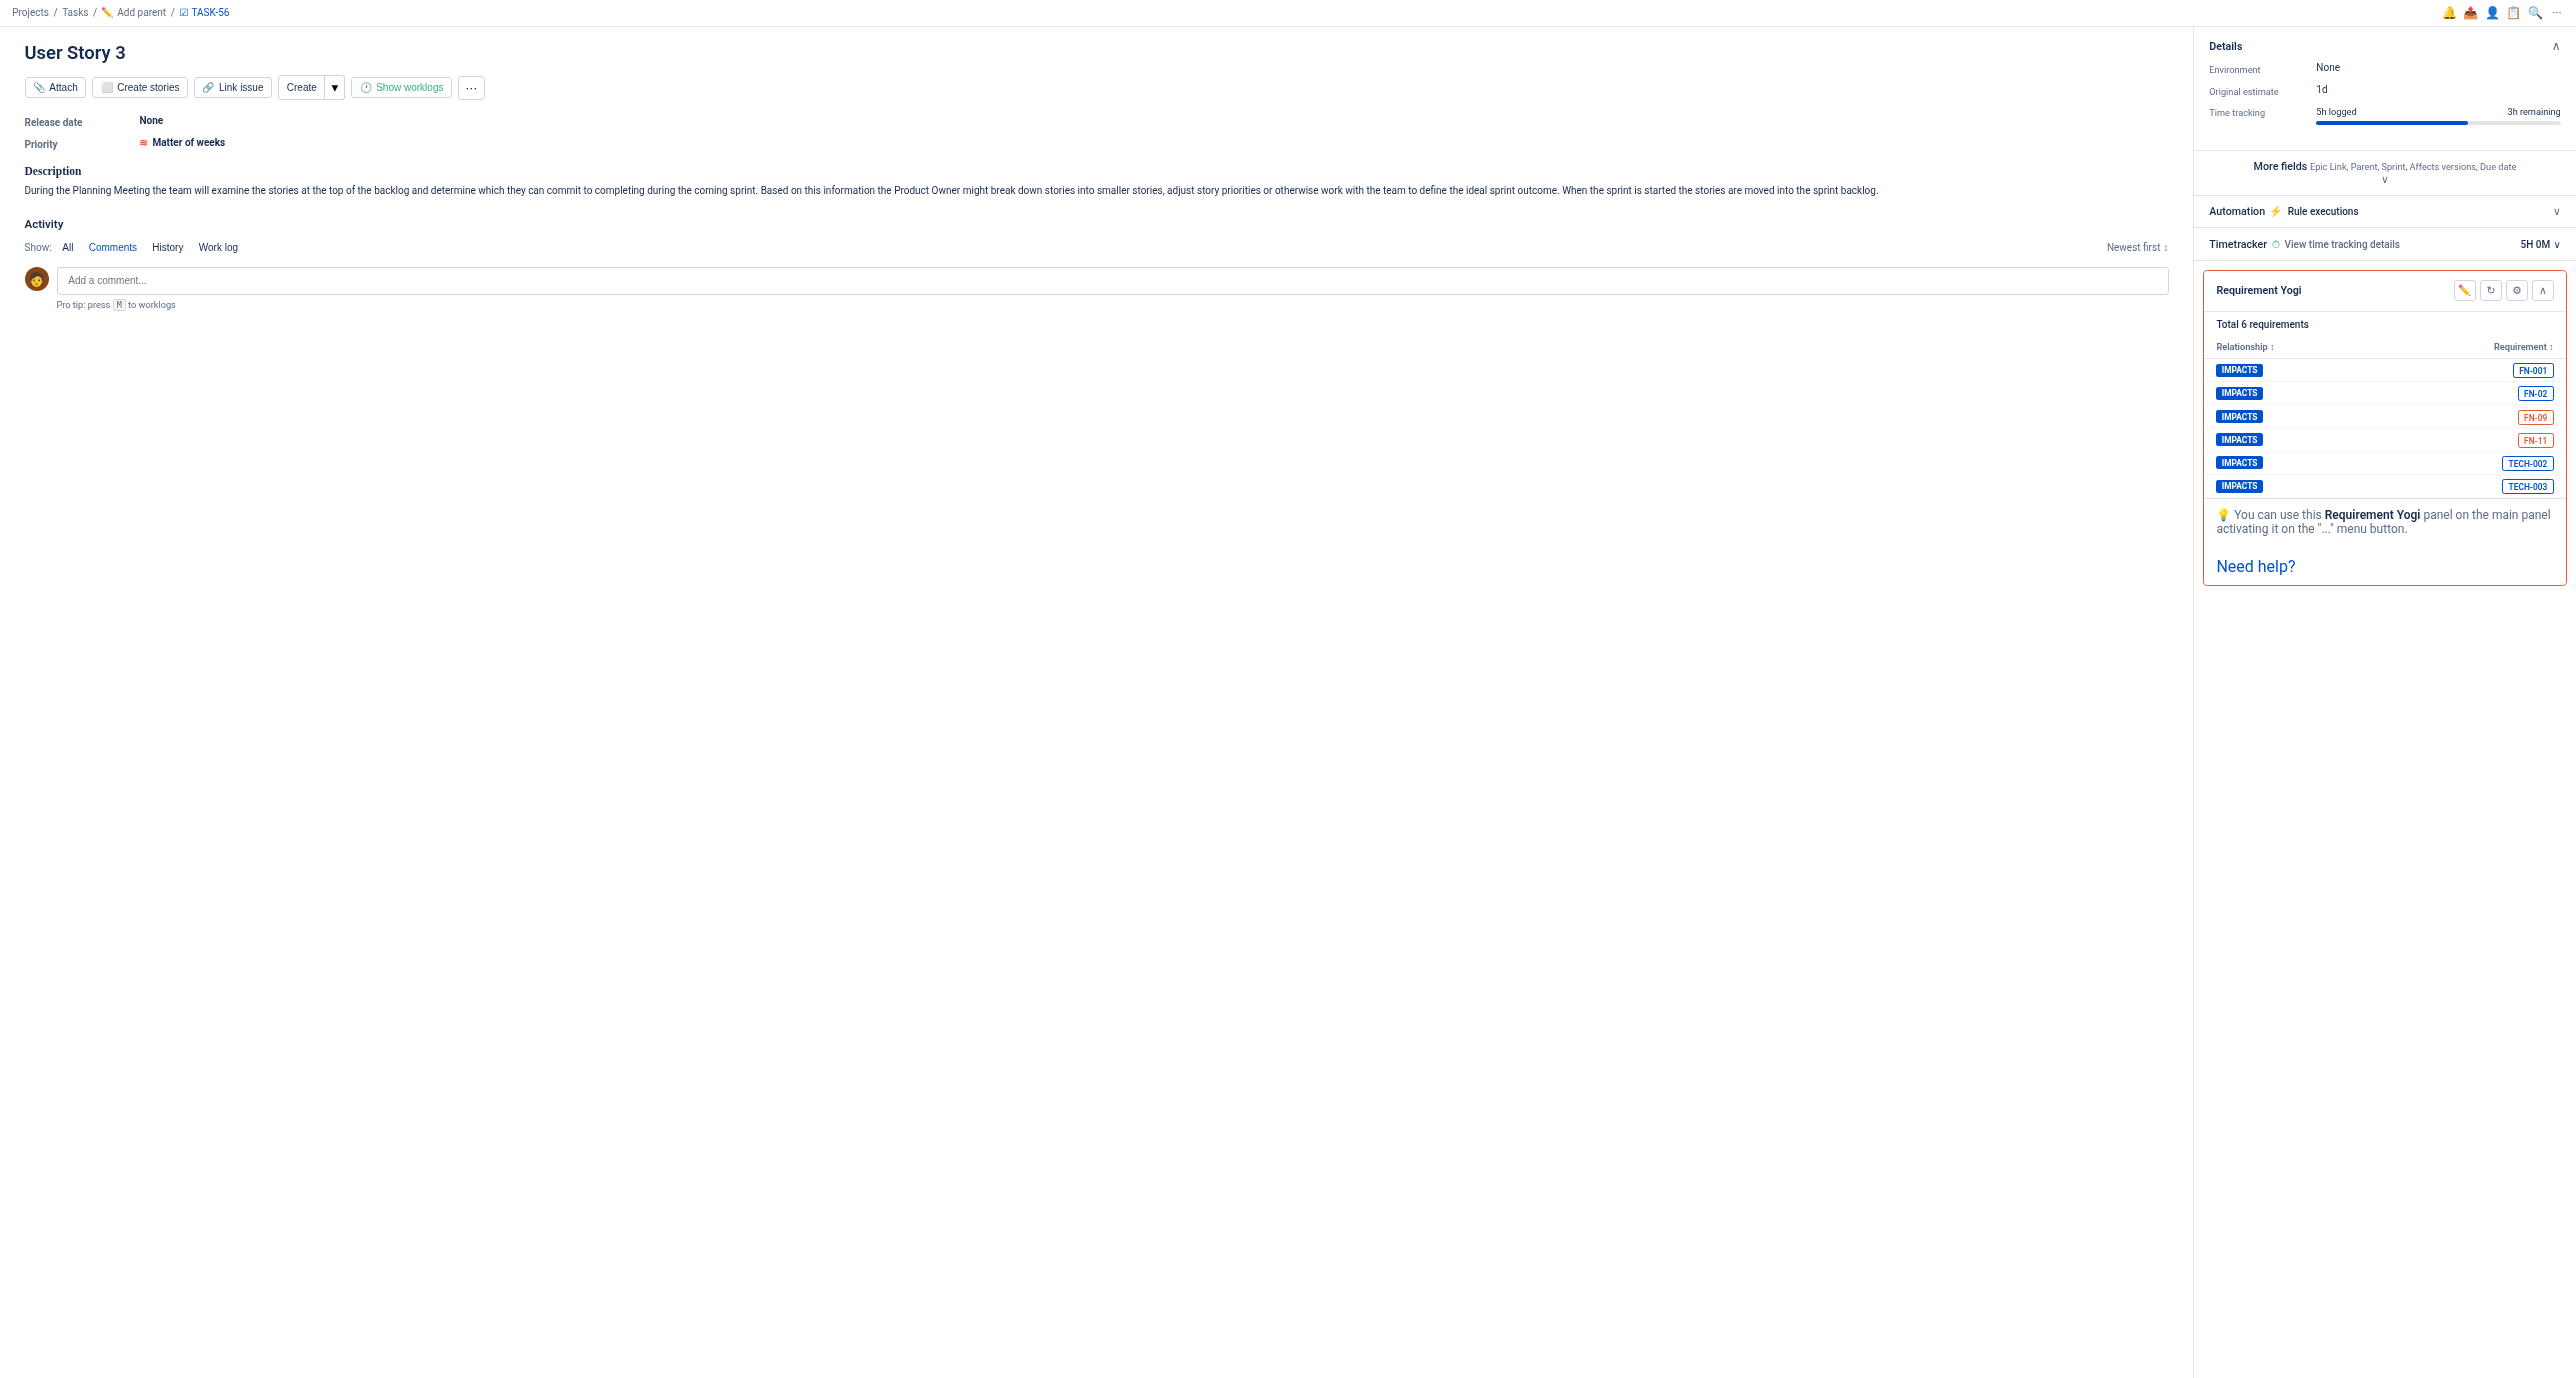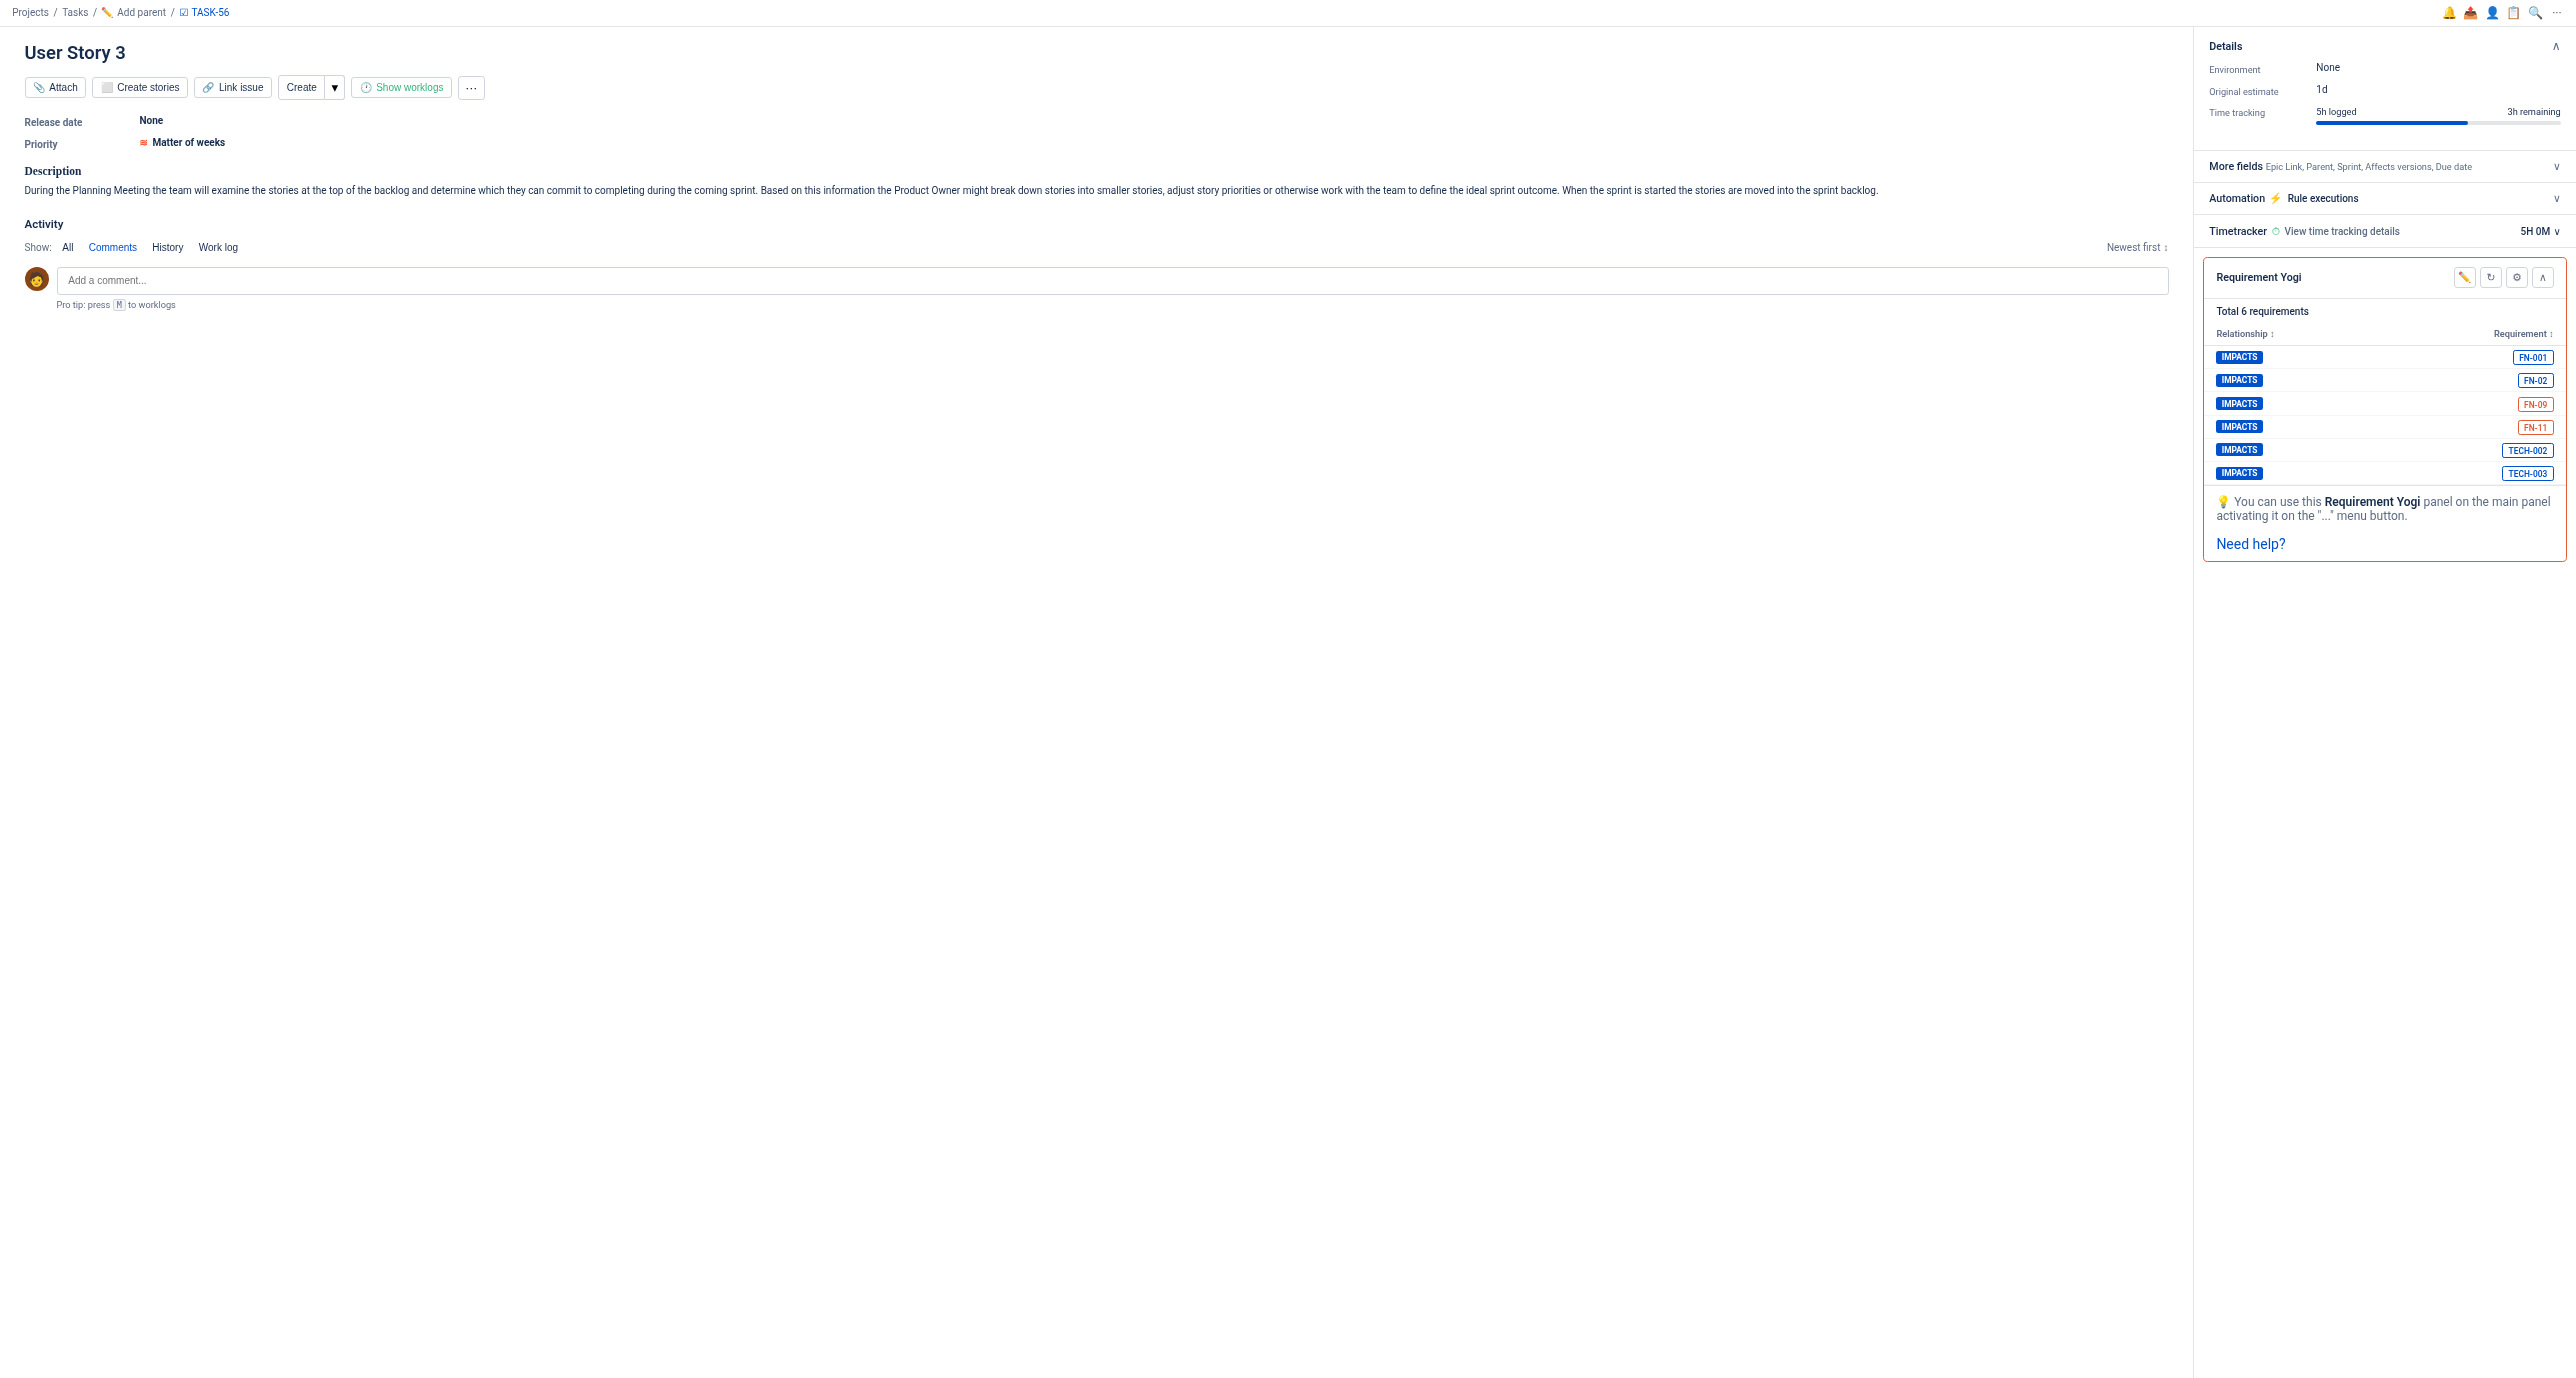--- a/index.html
+++ b/index.html
@@ -57,21 +57,21 @@
 
     .detail-row { display: flex; align-items: flex-start; margin-bottom: 9.2px; }
     .detail-label { font-size: 9.2px; color: #5e6c84; width: 107px; min-width: 107px; padding-top: 1.5px; }
     .detail-value { font-size: 10px; color: #172b4d; }
 
     .time-tracking-bar { width: 100%; }
     .time-bar-track { width: 100%; height: 3.8px; background: #e4e5e7; border-radius: 2.3px; margin: 4.6px 0 3.1px; }
     .time-bar-fill { height: 100%; background: #0052cc; border-radius: 2.3px; }
     .time-labels { display: flex; justify-content: space-between; font-size: 9.2px; color: #172b4d; }
 
-    .more-fields-row { display: flex; align-items: center; justify-content: space-between; padding: 9.2px 15.3px; border-bottom: 0.8px solid #e4e5e7; cursor: pointer; }
+    .more-fields-row { display: flex; align-items: center; justify-content: space-between; padding: 9.2px 15.3px; border-bottom: 0.8px solid #e4e5e7; cursor: pointer; flex-direction: column; }
     .more-fields-label { font-size: 10.7px; font-weight: 500; color: #172b4d; }
     .more-fields-hint { font-size: 9.2px; color: #5e6c84; }
 
     .automation-row { display: flex; align-items: center; justify-content: space-between; padding: 9.2px 15.3px; border-bottom: 0.8px solid #e4e5e7; cursor: pointer; }
     .automation-label { font-size: 10.7px; font-weight: 500; color: #172b4d; display: flex; align-items: center; gap: 4.6px; }
     .automation-sub { font-size: 10px; color: #172b4d; }
 
     .timetracker-row { display: flex; align-items: center; justify-content: space-between; padding: 9.2px 15.3px; border-bottom: 0.8px solid #e4e5e7; }
     .timetracker-label { font-size: 10.7px; font-weight: 500; color: #172b4d; display: flex; align-items: center; gap: 4.6px; }
     .timetracker-link { font-size: 10px; color: #5e6c84; cursor: pointer; }
@@ -91,21 +91,21 @@
 
     .req-row { display: flex; align-items: center; padding: 4.6px 12.2px; border-bottom: 0.8px solid #f4f5f7; }
     .impacts-badge { background: #0052cc; color: #fff; font-size: 8.4px; font-weight: 700; padding: 1.5px 5.4px; border-radius: 2.3px; }
     .req-link { margin-left: auto; }
     .req-badge { border: 0.8px solid; font-size: 8.4px; font-weight: 600; padding: 1.5px 5.4px; border-radius: 2.3px; }
     .req-badge.blue { border-color: #0052cc; color: #0052cc; }
     .req-badge.orange { border-color: #e05c35; color: #e05c35; }
 
     .req-tip { padding: 9.2px 12.2px; font-size: 12px; color: #5e6c84; border-top: 0.8px solid #e4e5e7; }
     .req-tip strong { font-weight: 600; color: #172b4d; }
-    .req-help { padding: 3.1px 12.2px 9.2px; font-size: 14px; color: #0052cc; cursor: pointer; }
+    .req-help { padding: 3.1px 12.2px 9.2px; font-size: 16px; color: #0052cc; cursor: pointer; margin-top: 8px; }
 
     .lightning-icon { color: #f7b731; }
     .clock-icon { color: #36b37e; }
   </style>
 </head>
 <body>
 
 <div class="top-bar">
   <a href="#">Projects</a>
   <span class="sep">/</span>

